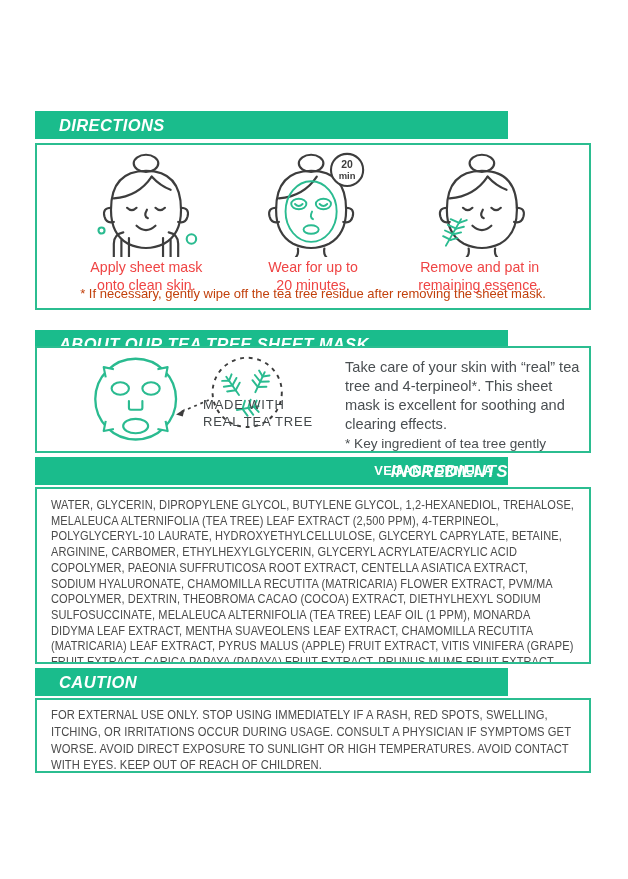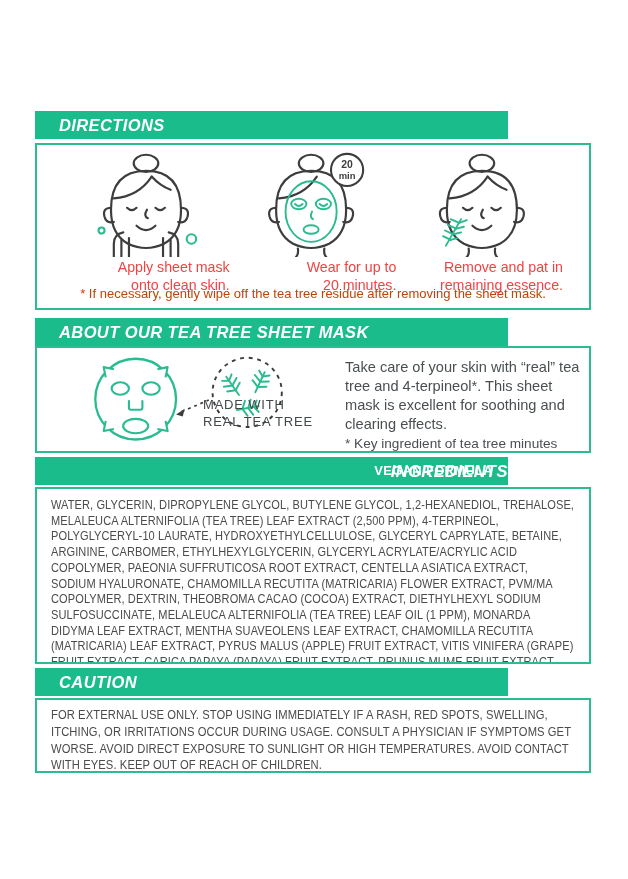--- a/index.html
+++ b/index.html
@@ -18,33 +18,33 @@
     font-style:normal; font-weight:bold; font-size:13px; letter-spacing:.3px;
   }
   .box {
     position:absolute; left:35px; width:556px;
     background:#ffffff; border:2px solid #2bbd90;
   }
 
   
   .box-directions { top:143px; height:167px; }
   .steps { display:flex; justify-content:space-between; padding:6px 26px 0 26px; }
-  .step { width:168px; text-align:right; }
+  .step { width:168px; text-align:center; }
   .step svg { display:block; margin:0 auto; }
   .caption {
     margin-top:2px; font-size:14.2px; line-height:17.5px; color:#ef4444;
     white-space:pre-line;
   }
   .dir-note {
     position:absolute; left:0; right:0; bottom:7px; text-align:center;
     font-size:13px; color:#c2410c;
   }
 
   
-  .bar-about { top:318px; }
+  .bar-about { top:330px; }
   .box-about { top:346px; height:107px; }
   .mask-art { position:absolute; left:40px; top:4px; }
   .made-with {
     position:absolute; left:166px; top:48px;
     font-size:13px; letter-spacing:.8px; color:#43484a; line-height:17px;
     white-space:pre-line;
   }
   .about-desc {
     position:absolute; left:308px; top:10px; width:238px;
     font-size:14.6px; line-height:19px; color:#4a4f52;
@@ -218,21 +218,21 @@
       <g>
         <circle cx="172" cy="42" r="36" fill="none" stroke="#3d3d3d" stroke-width="2" stroke-dasharray="4,5"></circle>
         <use href="#tleaf" transform="translate(156,34) rotate(-35)"></use>
         <use href="#tleaf" transform="translate(186,30) rotate(25)"></use>
         <use href="#tleaf" transform="translate(174,58) rotate(80)"></use>
       </g>
     </svg>
     <div class="made-with">MADE WITH
 REAL TEA TREE</div>
     <div class="about-desc">Take care of your skin with “real” tea tree and 4-terpineol*. This sheet mask is excellent for soothing and clearing effects.</div>
-    <div class="about-foot">* Key ingredient of tea tree minutes</div>
+    <div class="about-foot">* Key ingredient of tea tree gently</div>
   </div>
 
   <div class="bar bar-ingredients">
     <span>INGREDIENTS</span>
     <span class="right-badge">VEGAN FORMULA</span>
   </div>
 
   <div class="box box-ingredients">
     <div class="condensed">WATER, GLYCERIN, DIPROPYLENE GLYCOL, BUTYLENE GLYCOL, 1,2-HEXANEDIOL, TREHALOSE, MELALEUCA ALTERNIFOLIA (TEA TREE) LEAF EXTRACT (2,500 PPM), 4-TERPINEOL, POLYGLYCERYL-10 LAURATE, HYDROXYETHYLCELLULOSE, GLYCERYL CAPRYLATE, BETAINE, ARGININE, CARBOMER, ETHYLHEXYLGLYCERIN, GLYCERYL ACRYLATE/ACRYLIC ACID COPOLYMER, PAEONIA SUFFRUTICOSA ROOT EXTRACT, CENTELLA ASIATICA EXTRACT, SODIUM HYALURONATE, CHAMOMILLA RECUTITA (MATRICARIA) FLOWER EXTRACT, PVM/MA COPOLYMER, DEXTRIN, THEOBROMA CACAO (COCOA) EXTRACT, DIETHYLHEXYL SODIUM SULFOSUCCINATE, MELALEUCA ALTERNIFOLIA (TEA TREE) LEAF OIL (1 PPM), MONARDA DIDYMA LEAF EXTRACT, MENTHA SUAVEOLENS LEAF EXTRACT, CHAMOMILLA RECUTITA (MATRICARIA) LEAF EXTRACT, PYRUS MALUS (APPLE) FRUIT EXTRACT, VITIS VINIFERA (GRAPE) FRUIT EXTRACT, CARICA PAPAYA (PAPAYA) FRUIT EXTRACT, PRUNUS MUME FRUIT EXTRACT, DISODIUM EDTA, FRAGRANCE</div>
   </div>

